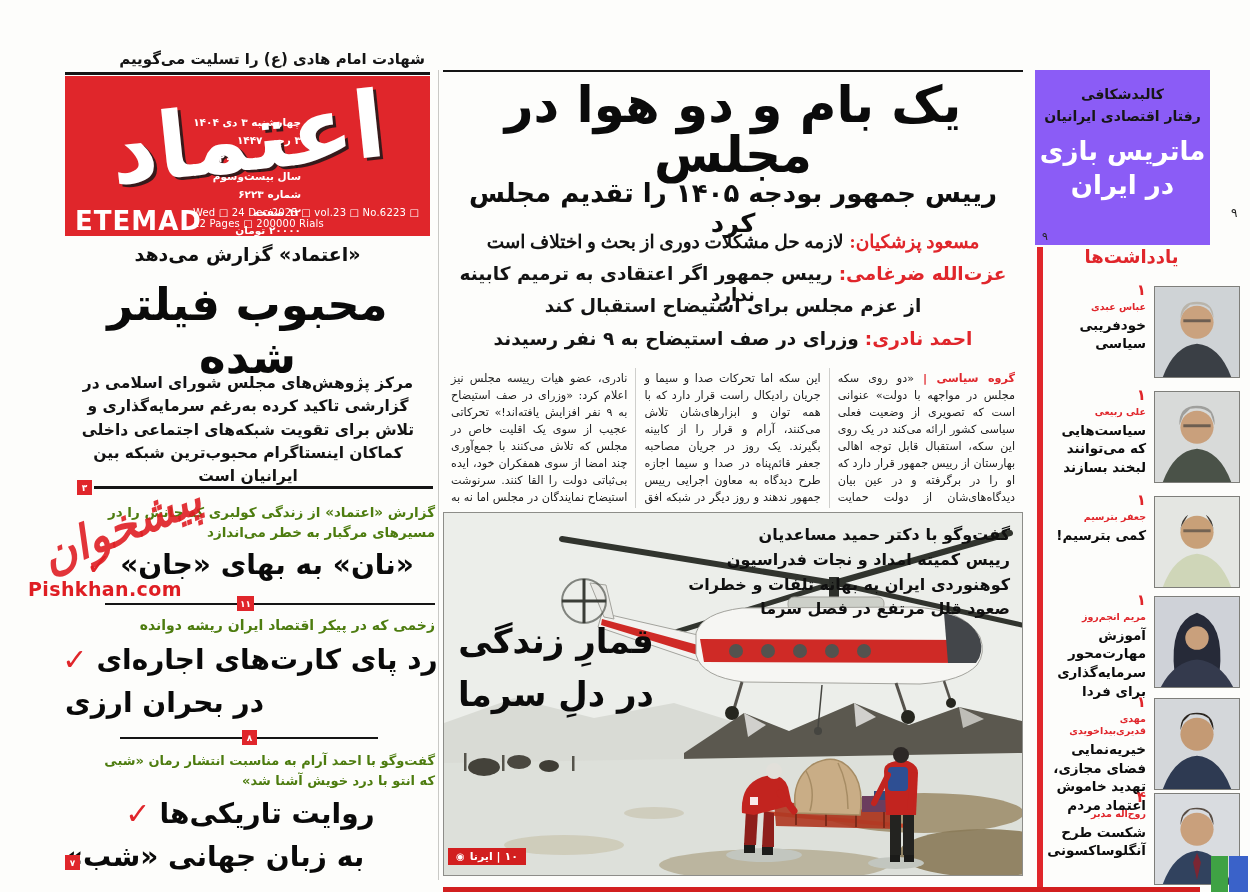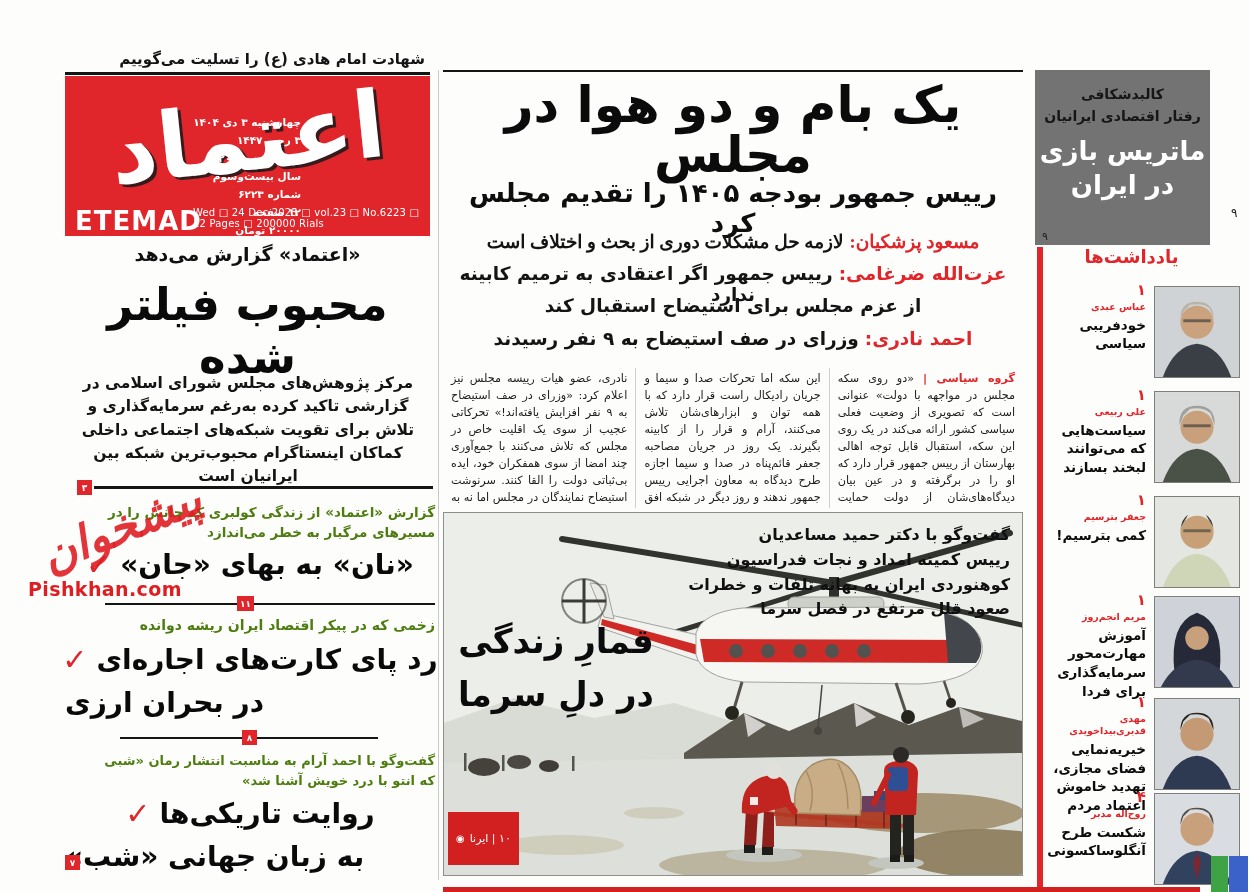--- a/index.html
+++ b/index.html
@@ -48,26 +48,26 @@
 
   
   .photo { position:absolute; left:443px; top:512px; width:580px; height:364px;
     border:1px solid #8d8d89; background:#eceeea; overflow:hidden; }
   .photo svg.scene { position:absolute; left:0; top:0; width:578px; height:362px; }
   .ph-kicker { position:absolute; right:12px; top:10px; width:400px; direction:rtl;
     text-align:right; font-size:16px; font-weight:bold; line-height:1.55; color:#101010; }
   .ph-headline { position:absolute; left:6px; top:102px; width:212px; direction:rtl;
     text-align:center; font-size:34px; font-weight:900; color:#0b0b0b; line-height:1.55; }
   .ph-credit { position:absolute; left:4px; bottom:10px; background:#d21f1f; color:#fff;
-    font-size:11px; font-weight:normal; padding:20px 8px; direction:rtl; }
+    font-size:11px; font-weight:bold; padding:2px 8px; direction:rtl; }
   .ph-credit .cam { font-size:10px; margin-right:5px; }
 
   
   .teaser { position:absolute; left:1035px; top:70px; width:175px; height:175px;
-    background:#737373; text-align:center; direction:rtl; padding-top:14px; }
+    background:#8b5cf6; text-align:center; direction:rtl; padding-top:14px; }
   .t-k { font-size:14px; font-weight:900; color:#161616; line-height:1.55; }
   .t-t { font-size:26px; font-weight:900; color:#ffffff; line-height:1.3; }
   .t-t1 { margin-top:8px; }
   .t-page { position:absolute; left:7px; bottom:2px; font-size:11px; color:#202020; }
   .margin-page { position:absolute; left:1231px; top:206px; font-size:12px; color:#222; }
 
   .notes-bar { position:absolute; left:1037px; top:247px; width:6px; height:645px; background:#e0262b; }
   .notes-title { position:absolute; left:1050px; top:246px; width:163px; text-align:center;
     direction:rtl; font-size:18px; font-weight:900; color:#e0262b; }
   .note { position:absolute; left:1048px; width:192px; height:102px; }

